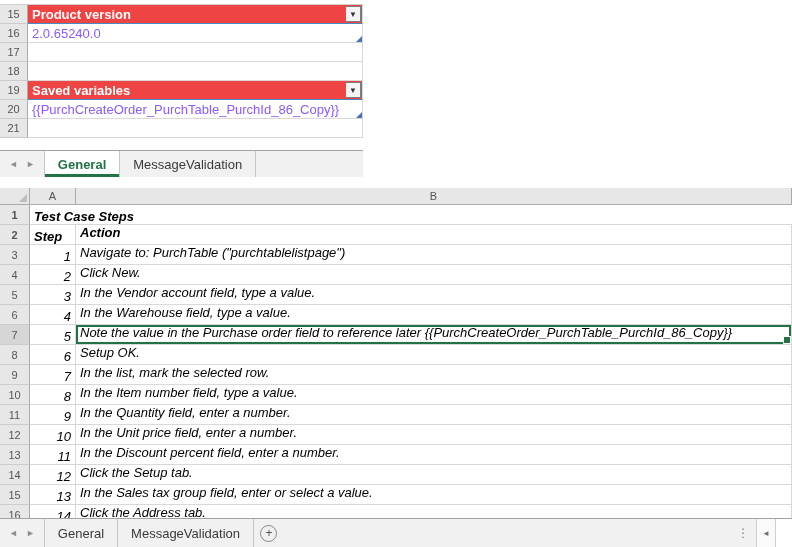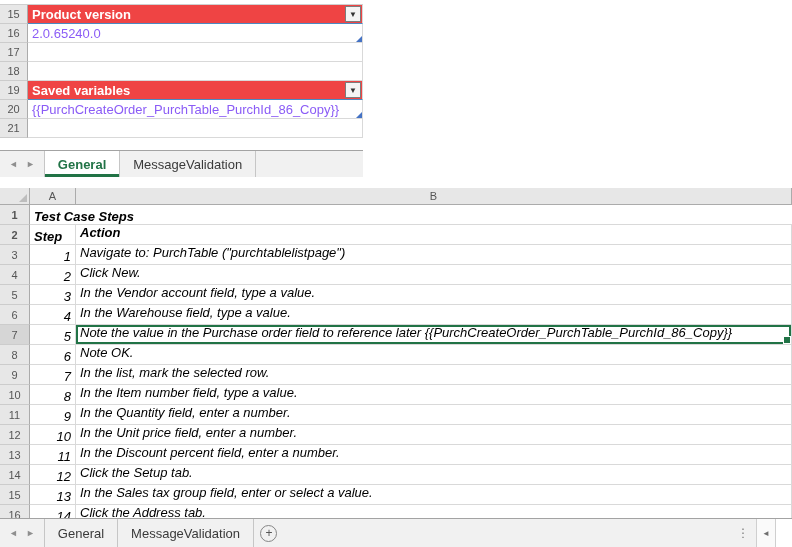--- a/index.html
+++ b/index.html
@@ -207,21 +207,21 @@
         <div class="bcell sel">
           <span>Note the value in the Purchase order field to reference later {{PurchCreateOrder_PurchTable_PurchId_86_Copy}}</span>
         </div>
       </div>
       <div class="brow step">
         <div class="bgut">8</div>
         <div class="acell">
           <span>6</span>
         </div>
         <div class="bcell">
-          <span>Note OK.</span>
+          <span>Setup OK.</span>
         </div>
       </div>
       <div class="brow step">
         <div class="bgut">9</div>
         <div class="acell">
           <span>7</span>
         </div>
         <div class="bcell">
           <span>In the list, mark the selected row.</span>
         </div>

